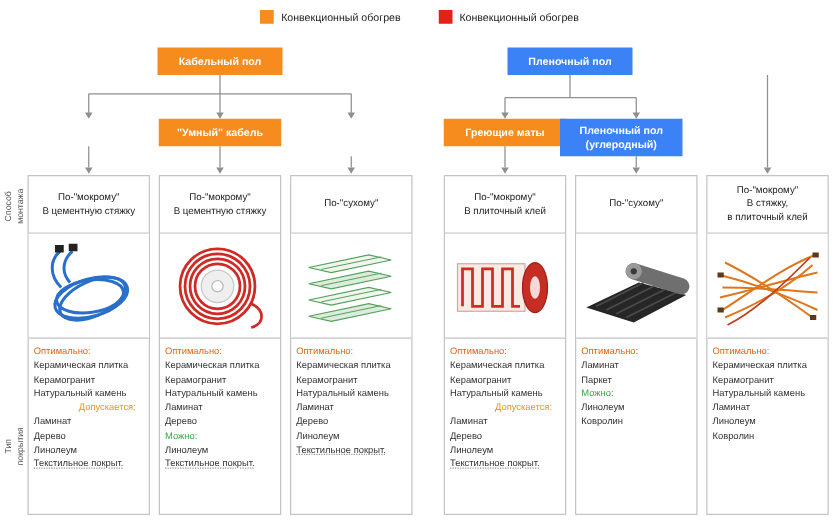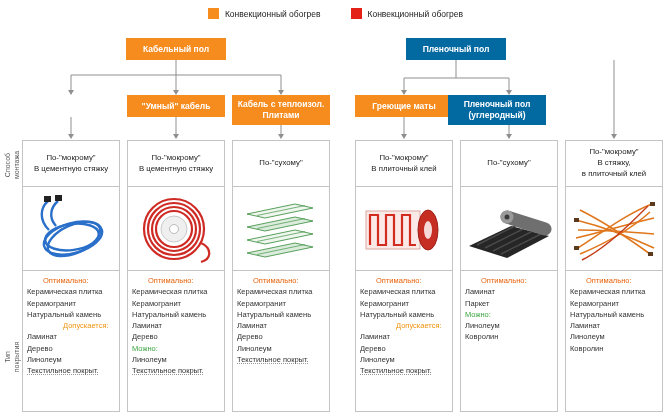--- a/index.html
+++ b/index.html
@@ -9,29 +9,29 @@
   .connectors { position:absolute; left:0; top:0; z-index:0; }
 
   .legend { position:absolute; top:8px; left:0; width:100%; display:flex; justify-content:center; gap:30px; font-size:8.5px; color:#222; z-index:2; }
   .legend-item { display:flex; align-items:center; gap:6px; }
   .swatch { width:11px; height:11px; display:inline-block; }
   .sw-orange { background:#F68B1E; }
   .sw-red { background:#E32119; }
 
   .node { position:absolute; z-index:2; display:flex; align-items:center; justify-content:center; text-align:center; color:#fff; font-weight:bold; font-size:8.5px; line-height:1.25; padding:2px 3px; }
   .orange { background:#F68B1E; }
-  .red { background:#0369a1; }
+  .red { background:#3b82f6; }
 
   .vlabel { position:absolute; z-index:2; font-size:7px; color:#555; transform:rotate(-90deg); transform-origin:0 0; text-align:center; line-height:1.35; }
 
   .card { position:absolute; top:140px; width:98px; height:272px; background:#fff; border:1px solid #c4c4c4; z-index:1; display:flex; flex-direction:column; }
   .install { height:46px; border-bottom:1px solid #c4c4c4; display:flex; flex-direction:column; justify-content:center; align-items:center; text-align:center; font-size:7.8px; color:#222; line-height:1.4; padding:2px; }
   .pic { height:84px; border-bottom:1px solid #c4c4c4; display:flex; align-items:center; justify-content:center; overflow:hidden; background:#fff; }
   .cov { flex:1; padding:4px 4px 2px 4px; font-size:7.5px; line-height:11.3px; color:#333; }
-  .hdr.optimal { color:#E8610A;margin-left:16px; }
+  .hdr.optimal { color:#E8610A; }
   .hdr.allowed { color:#F0930F;margin-left:36px; }
   .hdr.can { color:#3BA540; }
   .itm.dotted { text-decoration:underline; text-decoration-style:dotted; text-decoration-color:#999; }
 </style>
 </head>
 <body>
 
 <div class="stage">
 
   <svg class="connectors" width="671" height="419" viewBox="0 0 671 419">
@@ -64,21 +64,20 @@
     <span class="legend-item">
       <span class="swatch sw-red"></span>
       <span>Конвекционный обогрев</span>
     </span>
   </div>
 
   <div class="node orange" style="left:126px; top:38px; width:100px; height:22px;">Кабельный пол</div>
   <div class="node red" style="left:406px; top:38px; width:100px; height:22px;">Пленочный пол</div>
 
   <div class="node orange" style="left:127px; top:95px; width:98px; height:22px;">"Умный" кабель</div>
-  <div class="node orange" style="left:232px; top:95px; width:98px; height:30px;">Кабель с теплоизол. Плитами</div>
   <div class="node orange" style="left:355px; top:95px; width:98px; height:22px;">Греющие маты</div>
   <div class="node red" style="left:448px; top:95px; width:98px; height:30px;">Пленочный пол (углеродный)</div>
 
   <div class="vlabel" style="left:3px; top:188px; width:46px;">Способ монтажа</div>
   <div class="vlabel" style="left:3px; top:378px; width:42px;">Тип покрытия</div>
 
   <div class="card" style="left:22px;">
     <div class="install">
       <div>По-"мокрому"</div>
       <div>В цементную стяжку</div>

